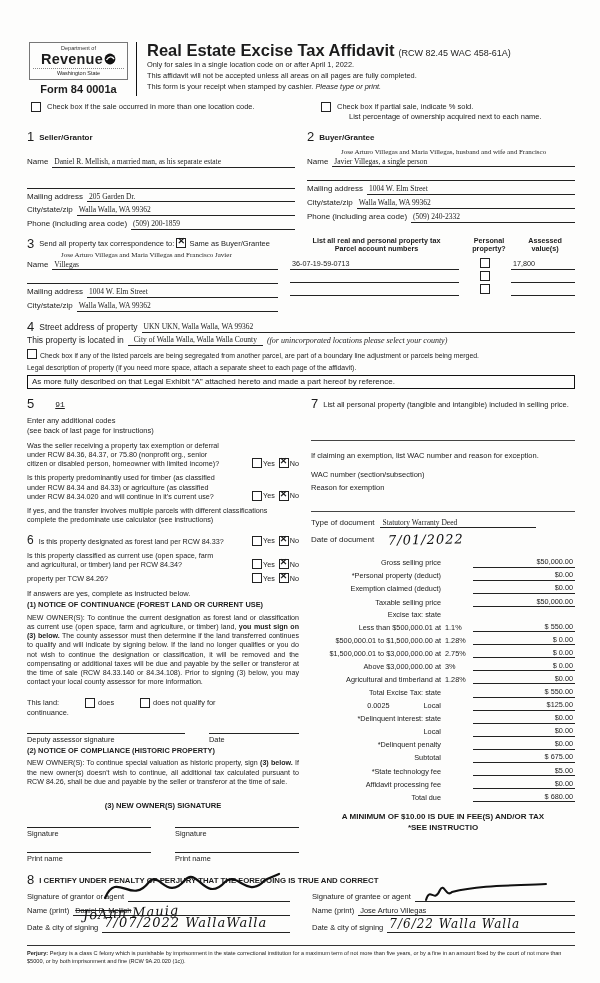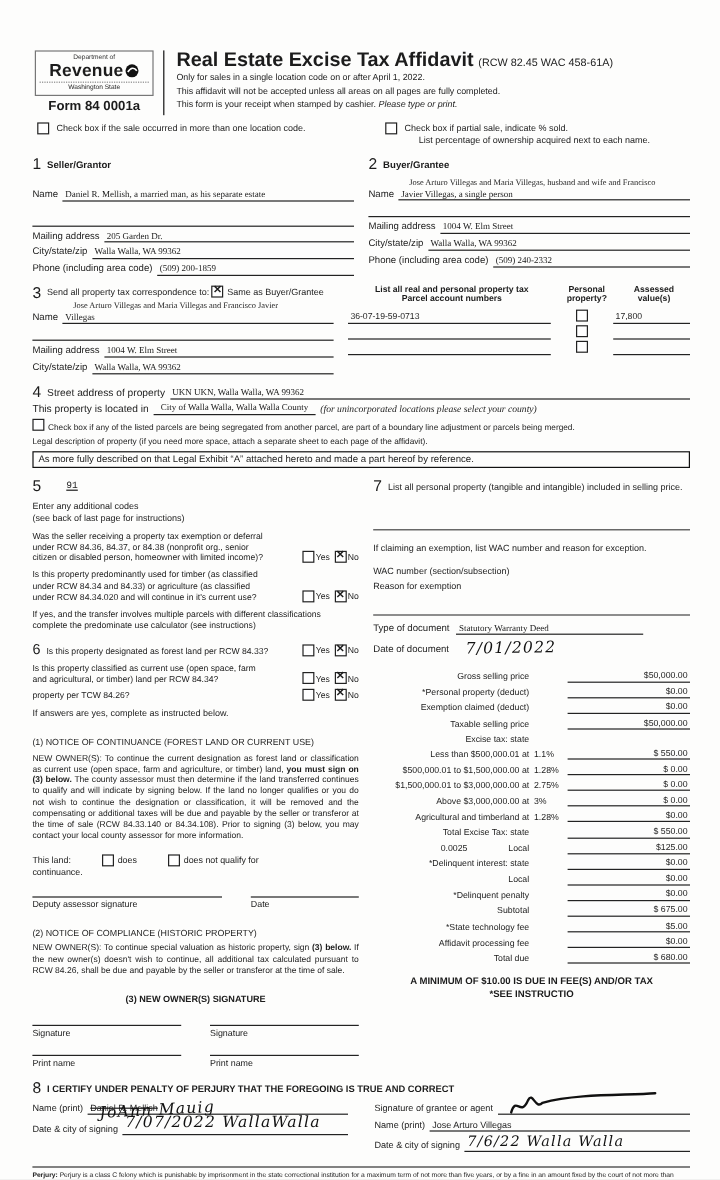--- a/index.html
+++ b/index.html
@@ -54,21 +54,21 @@
   
   .main{display:flex;gap:12px;margin-top:8px}
   .mleft{width:272px;flex:none}
   .mright{flex:1;min-width:0}
   .code91{font-family:Liberation Mono, monospace;font-size:8px;text-decoration:underline;margin-left:16px}
   .q{position:relative;margin-top:5px;font-size:7.2px;line-height:1.28}
   .yn{position:absolute;right:0;bottom:0;display:flex;align-items:center;white-space:nowrap;background:transparent}
   .yn .cb{margin-right:1px}
   .yn span.ynlab{margin-right:4px}
   .para{font-size:7.1px;text-align:justify;line-height:1.3;margin-top:4px}
-  .ctitle{font-weight:normal;font-size:7.4px;margin-top:14px}
+  .ctitle{font-weight:bold;font-size:7.4px;margin-top:1px}
   .landrow{display:flex;gap:0;margin-top:10px;font-size:7.4px}
   .landrow .seg{margin-right:26px;display:flex;align-items:center}
   .sigpair{display:flex;gap:24px;margin-top:16px}
   .sigpair .sl{border-top:1px solid #222;flex:1;padding-top:1px;font-size:7.4px}
   .c3title{font-weight:bold;font-size:7.6px;text-align:center;margin-top:14px}
   
   .hr{border-top:1px solid #444;height:0;margin-top:4px}
   .trow{display:flex;align-items:flex-end;margin-bottom:2.6px;font-size:7.3px}
   .tlab{flex:1;text-align:right;white-space:nowrap}
   .trate{width:26px;flex:none;text-align:left;padding-left:4px}
@@ -252,21 +252,21 @@
     <div class="mleft">
       <div style="display:flex;align-items:flex-end">
           <span class="secnum">5</span>
           <span class="code91">91</span>
         </div>
       <div style="margin-top:6px">Enter any additional codes</div>
       <div>(see back of last page for instructions)</div>
 
       <div class="q">
         <div>Was the seller receiving a property tax exemption or deferral</div>
-          <div>under RCW 84.36, 84.37, or 84.38 (nonprofit org., senior</div>
+          <div>under RCW 84.36, 84.37, or 75.80 (nonprofit org., senior</div>
           <div style="padding-right:62px">citizen or disabled person, homeowner with limited income)?</div>
         <span class="yn">
             <span class="cb"></span>
             <span class="ynlab">Yes</span>
             <span class="cb checked"></span>
             <span>No</span>
           </span>
       </div>
       <div class="q">
         <div>Is this property predominantly used for timber (as classified</div>
@@ -473,20 +473,27 @@
     </div>
   </div>
 
   <div class="s8">
     <div class="s8head">
         <span class="secnum">8</span>
         <span class="t">I CERTIFY UNDER PENALTY OF PERJURY THAT THE FOREGOING IS TRUE AND CORRECT</span>
       </div>
     <div class="s8grid">
       <div class="s8col">
+        <div class="s8row">
+            <span class="lab">Signature of grantor or agent</span>
+            <span class="fill"></span>
+          <svg class="sig-svg" width="190" height="34" viewBox="0 0 190 34">
+              <path d="M8 26 C20 -2 34 34 52 10 C62 -2 70 30 88 8 C100 -6 108 32 128 10 C140 -2 150 28 168 8 L182 2" stroke="#111" stroke-width="2.2" fill="none" stroke-linecap="round"></path>
+            </svg>
+        </div>
         <div class="s8row">
             <span class="lab">Name (print)</span>
             <span class="fill"><span class="strike">Daniel R. Mellish</span></span>
           <span class="hw hwover">JoAnn Mauig</span>
         </div>
         <div class="s8row" style="height:17px">
             <span class="lab">Date &amp; city of signing</span>
             <span class="fill"><span class="hw hwdate" style="font-size:13px">7/07/2022   WallaWalla</span></span>
           </div>
       </div>

